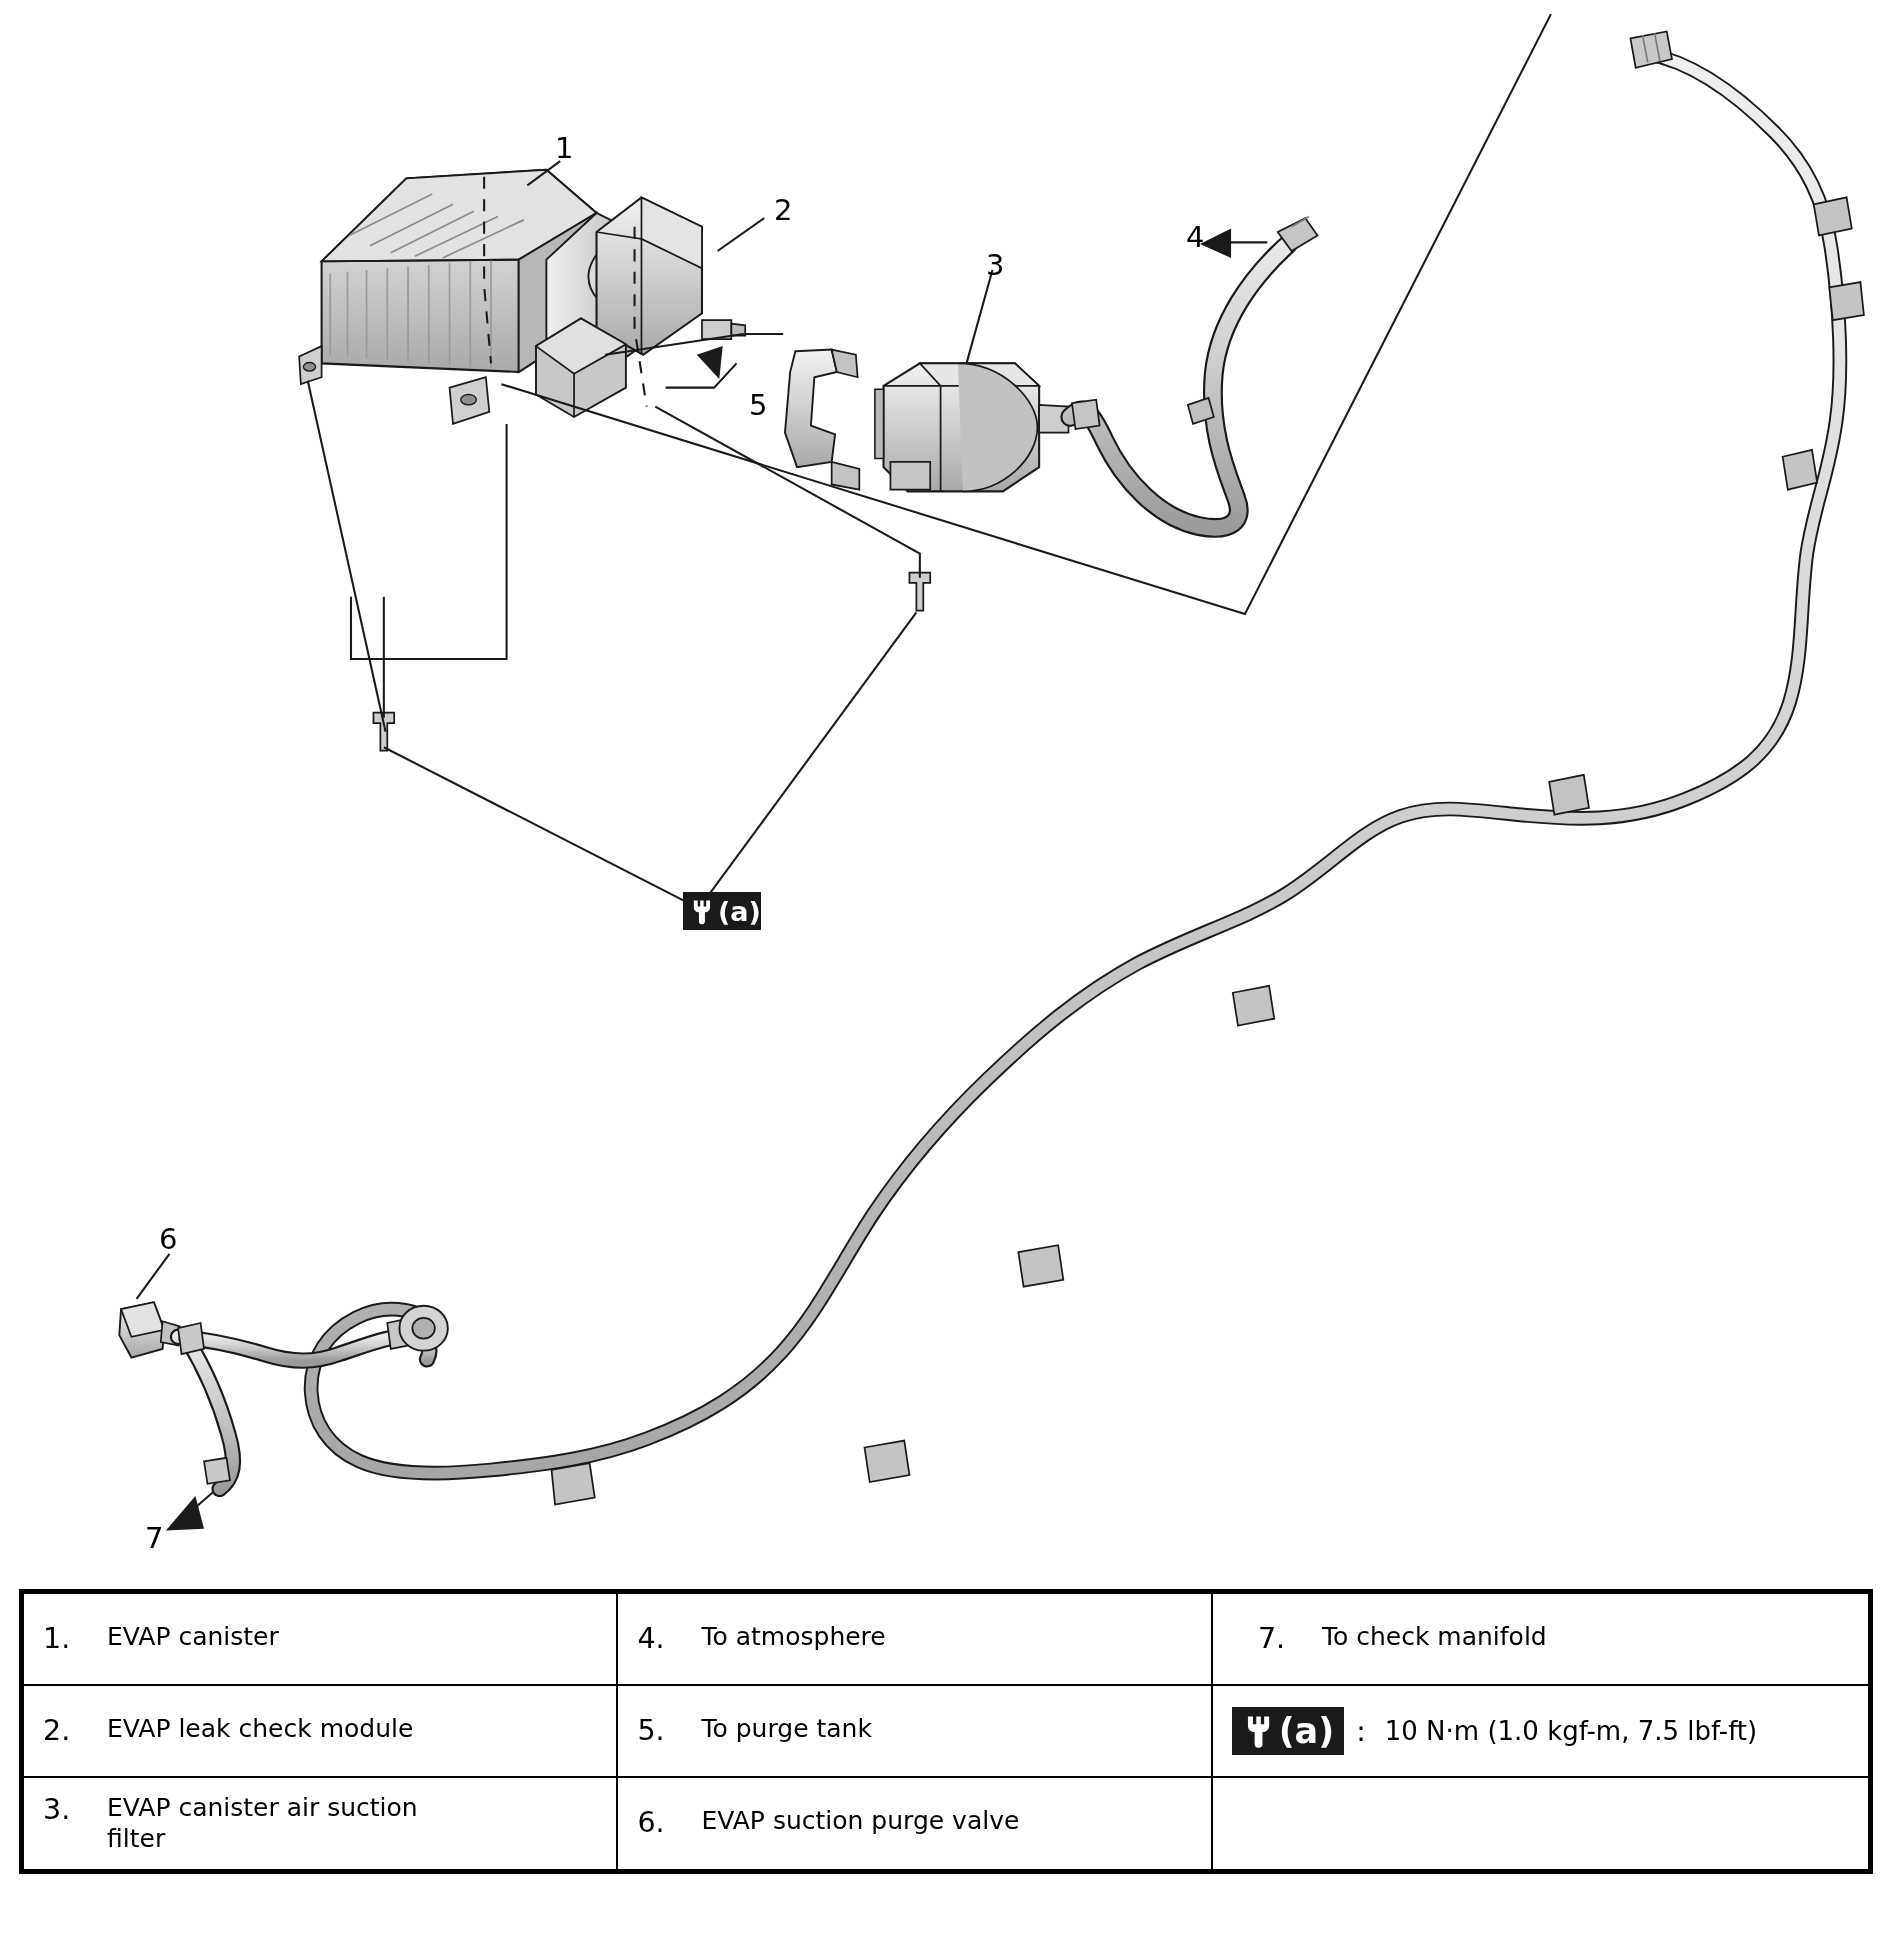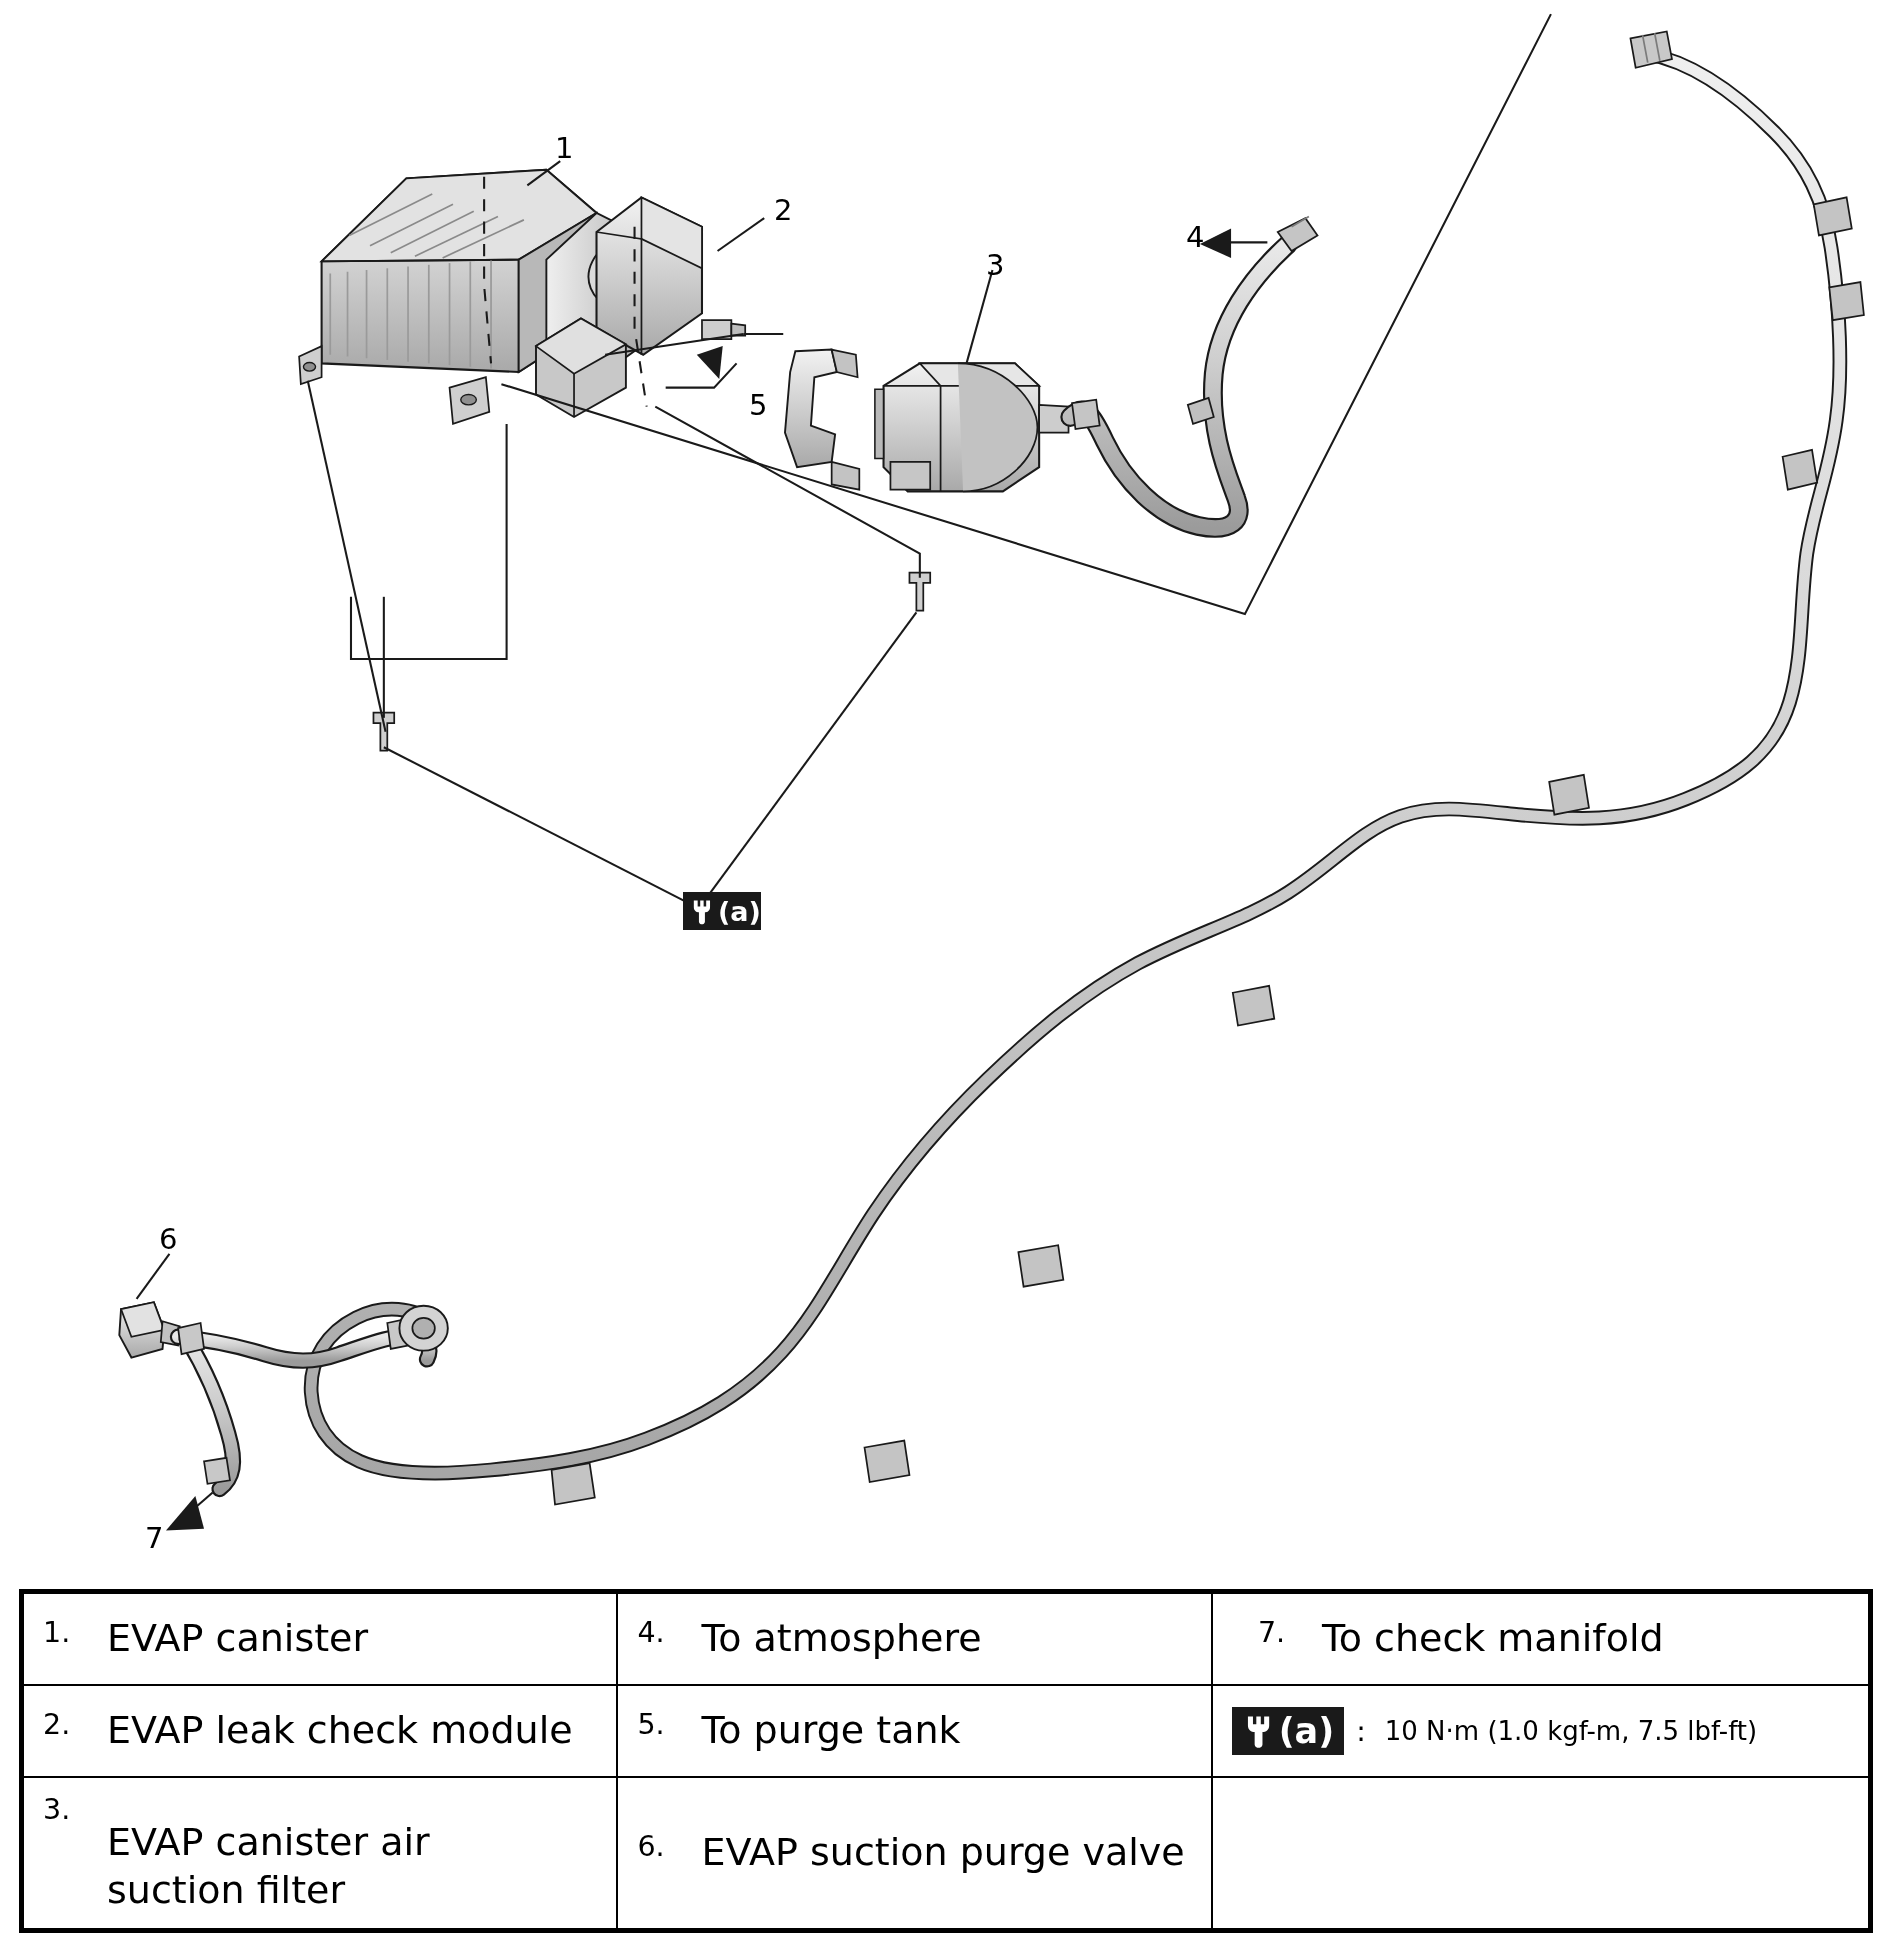--- a/index.html
+++ b/index.html
@@ -108,21 +108,21 @@
     line-height: 1.25;
   }
   .cell-num.indent {
     width: 90px;
     flex: 0 0 90px;
     text-align: left;
     padding-left: 26px;
     box-sizing: border-box;
   }
   .cell-label {
-    font-size: 38px;
+    font-size: 25px;
     line-height: 1.25;
   }
   .torque-cell-inner {
     display: flex;
     align-items: center;
     padding: 10.4px 8.6px 10.4px 19px;
     box-sizing: border-box;
   }
   .torque-cell-inner .badge-wrap {
     flex: 0 0 auto;
@@ -426,21 +426,21 @@
             </span>
             <span class="torque-colon">:</span>
             <span class="torque-value">10 N·m (1.0 kgf-m, 7.5 lbf-ft)</span>
           </div>
         </td>
       </tr>
       <tr>
         <td class="col-a">
           <div class="cell-inner">
             <span class="cell-num">3.</span>
-            <span class="cell-label" style="max-width:372px; display:inline-block;margin-top:27px;">EVAP canister air suction filter</span>
+            <span class="cell-label" style="max-width:372px; display:inline-block;">EVAP canister air suction filter</span>
           </div>
         </td>
         <td class="col-b">
           <div class="cell-inner">
             <span class="cell-num">6.</span>
             <span class="cell-label">EVAP suction purge valve</span>
           </div>
         </td>
         <td class="col-c">
           <div class="cell-inner">

